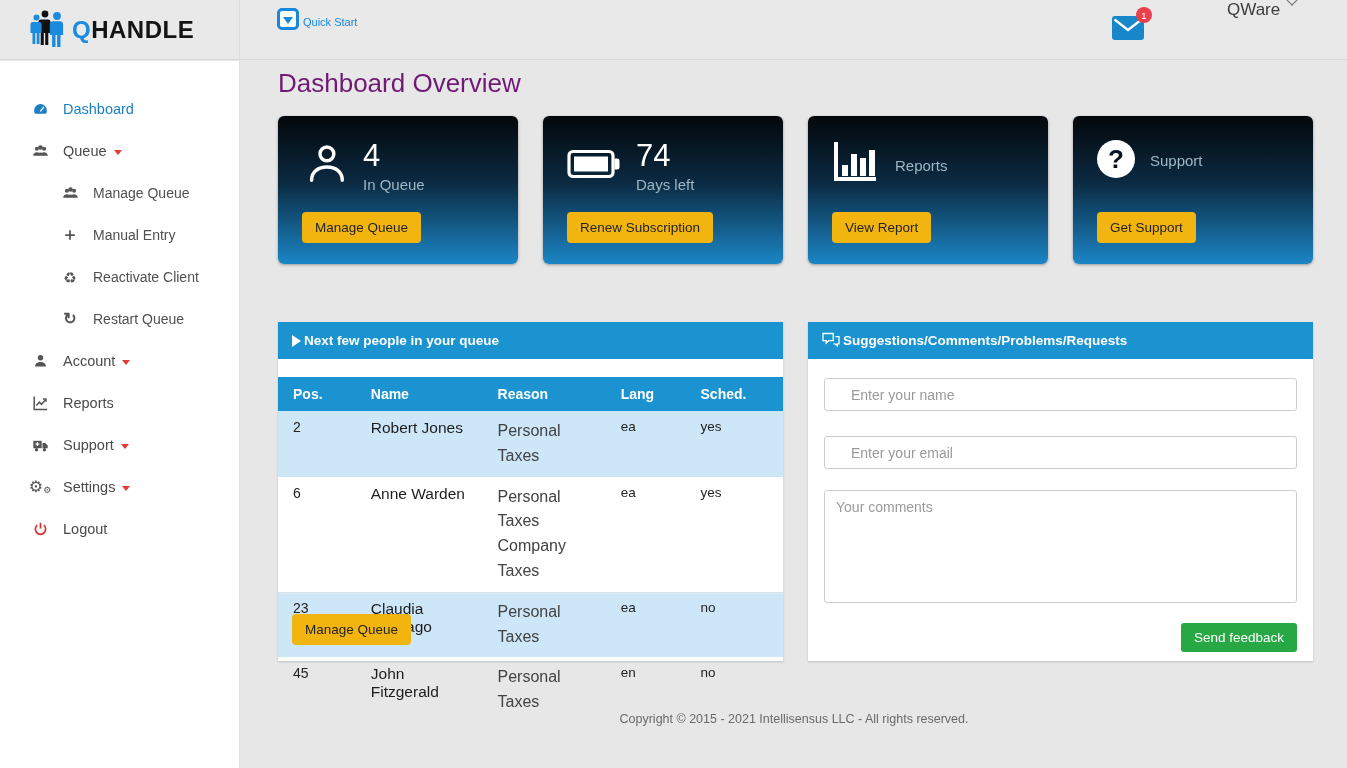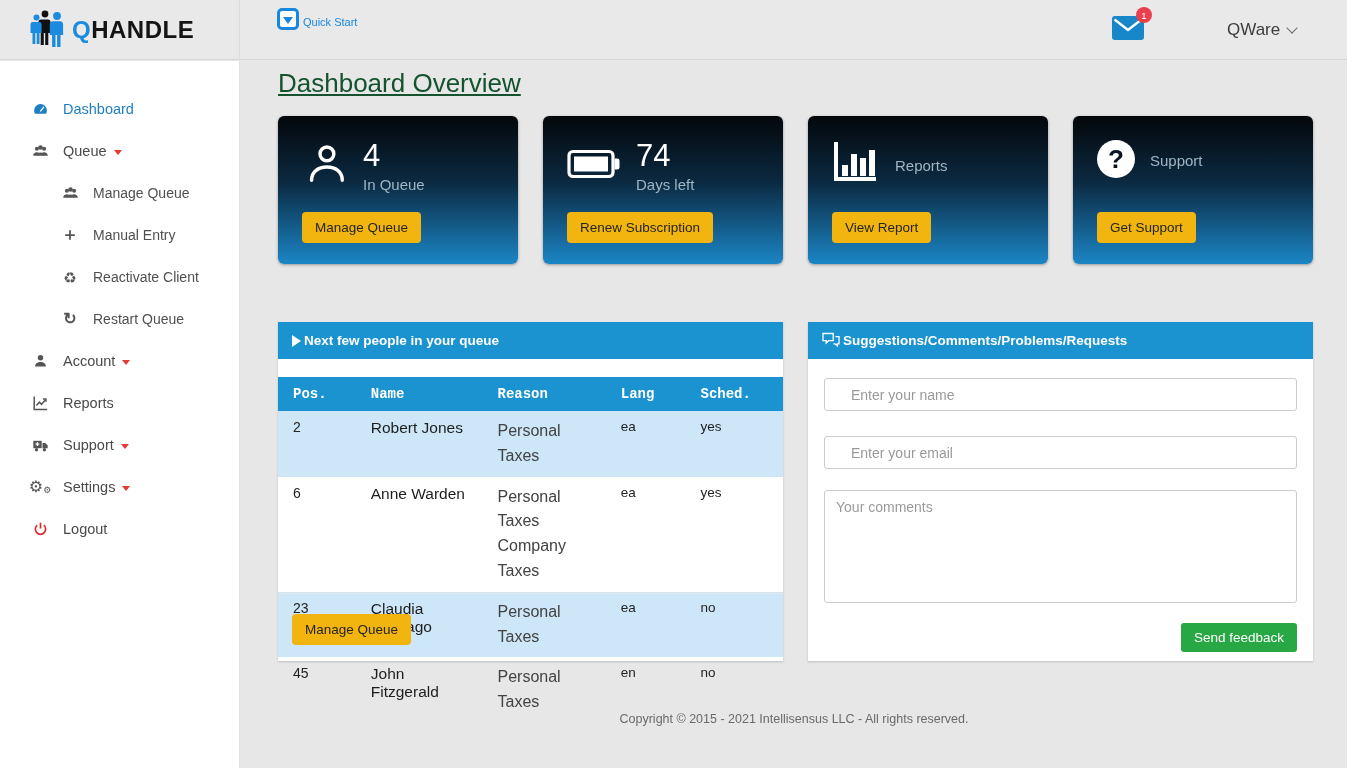--- a/index.html
+++ b/index.html
@@ -24,42 +24,42 @@
   .quick-start { position:absolute; left:277px; top:8px; display:flex; align-items:flex-end; gap:4px; cursor:pointer; }
   .qs-icon { width:22px; height:22px; border:3px solid #1787e0; border-radius:5px; background:#fff;
     display:flex; align-items:center; justify-content:center; }
   .qs-caret { width:0; height:0; border-left:5px solid transparent; border-right:5px solid transparent;
     border-top:7px solid #1787e0; margin-top:2px; }
   .qs-label { font-size:11px; color:#1787e0; padding-bottom:2px; }
   .mail { position:absolute; left:1112px; top:16px; width:32px; height:24px; cursor:pointer; }
   .mail-badge { position:absolute; right:-8px; top:-9px; min-width:16px; height:16px; border-radius:8px;
     background:var(--badge,#e8414d); color:#fff; font-size:9.5px; display:flex; align-items:center;
     justify-content:center; padding:0 3px; }
-  .user-menu { position:absolute; left:1227px; top:0; height:60px; display:flex; align-items:center;
+  .user-menu { position:absolute; left:1227px; top:0; height:60px; display:flex; align-items:flex-start;
     gap:8px; font-size:17px; color:#3c3c3c; cursor:pointer; }
   .chev { width:8px; height:8px; border-right:1.6px solid #6d6d6d; border-bottom:1.6px solid #6d6d6d;
     transform:rotate(45deg); margin-top:-4px; }
 
   
   .sidebar { position:absolute; left:0; top:61px; width:240px; height:707px; background:#fff;
     border-right:1px solid #e2e2e2; padding-top:27px; }
   .side-item { display:flex; align-items:center; height:42px; padding-left:30px; cursor:pointer;
     color:#4a4a4a; font-size:14.5px; }
   .side-item.sub { padding-left:60px; font-size:14px; color:#505050; }
   .side-item.active { color:var(--link,#1d7fc4); }
   .side-icon { width:20px; height:18px; display:flex; align-items:center; justify-content:center;
     margin-right:13px; color:#555; font-size:15px; line-height:1; }
   .side-item.active .side-icon { color:var(--link,#1d7fc4); }
   .side-icon.red { color:#d32f2f; }
   .caret-red { width:0; height:0; border-left:4.5px solid transparent; border-right:4.5px solid transparent;
     border-top:5.5px solid var(--caret,#e53935); margin-left:7px; margin-top:2px; }
 
   
   .content { position:absolute; left:241px; top:61px; width:1106px; height:707px; background:#e7e7e7; }
-  .page-title { position:absolute; left:37px; top:7px; font-size:26px; font-weight:400; color:#14532d;text-decoration:underline; }
+  .page-title { position:absolute; left:37px; top:7px; font-size:26px; font-weight:400; color:#701a75; }
 
   
   .cards { position:absolute; left:37px; top:55px; display:flex; gap:25px; }
   .card { width:240px; height:148px; border-radius:6px; position:relative; color:#fff;
     background:linear-gradient(180deg, var(--card-top,#04070a) 0%, #0b2a42 45%, var(--card-bottom,#1b86c6) 100%);
     box-shadow:0 1px 3px rgba(0,0,0,.35); }
   .card-top { display:flex; align-items:center; gap:15px; padding:24px 10px 0 24px; }
   .card-value { font-size:31px; line-height:1.05; }
   .card-label { font-size:15px; color:#9fb6c4; margin-top:3px; }
   .card-btn { position:absolute; left:24px; bottom:21px; background:var(--yellow,#f2b50f); color:#242424;
@@ -73,21 +73,21 @@
   .panel.left { left:37px; }
   .panel.right { left:567px; }
   .panel-header { height:37px; background:var(--accent,#1b93d0); color:#fff; display:flex;
     align-items:center; gap:3px; padding:0 14px; font-size:13.5px; font-weight:bold; }
   .play-icon { width:0; height:0; border-top:6px solid transparent; border-bottom:6px solid transparent;
     border-left:9px solid #fff; }
 
   
   table.queue { width:100%; border-collapse:collapse; margin-top:18px; table-layout:fixed; }
   table.queue th { background:var(--accent,#1b93d0); color:#fff; text-align:left; font-size:14px;
-    padding:9px 8px 9px 15px; font-weight:bold;font-family:Liberation Mono, monospace; }
+    padding:9px 8px 9px 15px; font-weight:bold; }
   table.queue th:nth-child(1){ width:15.4%; } table.queue th:nth-child(2){ width:25.1%; }
   table.queue th:nth-child(3){ width:24.4%; } table.queue th:nth-child(4){ width:15.8%; }
   table.queue th:nth-child(5){ width:19.3%; }
   table.queue td { padding:8px 8px 8px 15px; vertical-align:top; }
   tr.striped { background:var(--stripe,#cde6f8); }
   td.c-pos { font-size:14px; color:#222; }
   td.c-name { font-size:15.5px; color:#1d1d1d; }
   td.c-reason { font-size:16px; color:#424242; line-height:1.55; }
   td.c-lang, td.c-sched { font-size:13.5px; color:#222; }
   .queue-footer { position:absolute; left:0; right:0; bottom:0; height:68px; border-top:1px solid #e6e6e6; }

